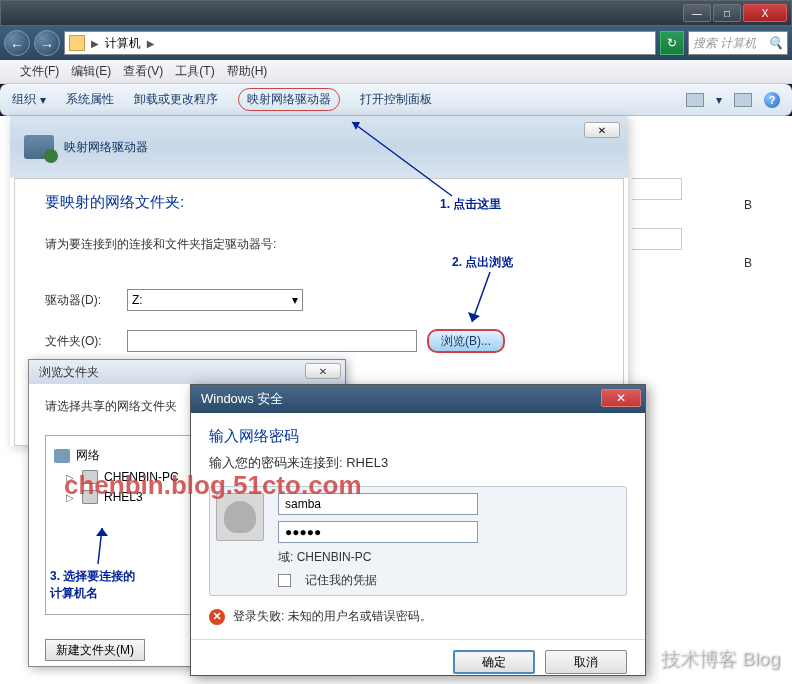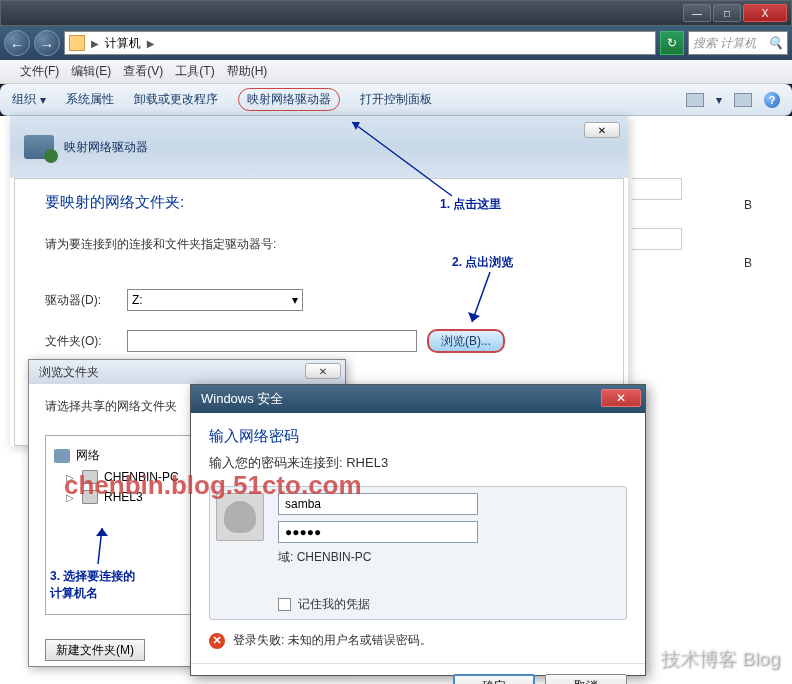--- a/index.html
+++ b/index.html
@@ -75,21 +75,21 @@
     .sd-close { position: absolute; right: 4px; top: 4px; width: 40px; height: 18px; background: linear-gradient(to bottom, #e05a5a, #c03a3a); border: 1px solid #e07a7a; border-radius: 2px; display: flex; align-items: center; justify-content: center; color: #fff; font-size: 12px; }
     .sd-body { padding: 14px 18px; }
     .sd-heading { color: #003399; font-size: 15px; margin-bottom: 8px; }
     .sd-sub { color: #333; font-size: 13px; margin-bottom: 14px; }
     .sd-cred { background: #f0f4f8; border: 1px solid #c0c8d0; border-radius: 3px; padding: 6px; display: flex; gap: 14px; }
     .sd-avatar { width: 48px; height: 48px; background: #d8d8d8; border: 1px solid #b0b0b0; border-radius: 2px; display: flex; align-items: center; justify-content: center; }
     .sd-avatar-inner { width: 32px; height: 32px; background: #b0b0b0; border-radius: 50% 50% 40% 40%; }
     .sd-fields { flex: 1; display: flex; flex-direction: column; gap: 6px; }
     .sd-input { height: 22px; border: 1px solid #8a9ab0; background: #fff; padding: 0 6px; display: flex; align-items: center; width: 200px; }
     .sd-domain { color: #333; font-size: 12px; }
-    .sd-remember { display: flex; align-items: center; gap: 7px; color: #333; margin-top: 24px; }
+    .sd-remember { display: flex; align-items: center; gap: 14px; color: #333; }
     .sd-checkbox { width: 13px; height: 13px; border: 1px solid #888; background: #fff; }
     .sd-error { display: flex; align-items: center; gap: 8px; margin-top: 12px; color: #333; }
     .sd-err-icon { width: 16px; height: 16px; border-radius: 50%; background: #d42; color: #fff; display: flex; align-items: center; justify-content: center; font-size: 11px; font-weight: bold; }
     .sd-footer { padding: 10px 18px 14px; display: flex; justify-content: flex-end; gap: 10px; border-top: 1px solid #ddd; }
     .sd-btn { width: 82px; height: 24px; border: 1px solid #888; background: linear-gradient(to bottom, #f8f8f8, #e0e0e0); display: flex; align-items: center; justify-content: center; border-radius: 2px; }
     .sd-btn.ok { border: 2px solid #4a8ac0; }
     
     
     .watermark { position: absolute; left: 64px; top: 470px; color: #c44; font-size: 26px; font-weight: bold; opacity: 0.85; pointer-events: none; z-index: 50; }
     .wm2 { position: absolute; right: 12px; bottom: 12px; color: rgba(255,255,255,.5); font-size: 19px; text-shadow: 1px 1px 2px rgba(0,0,0,.5); pointer-events: none; }

